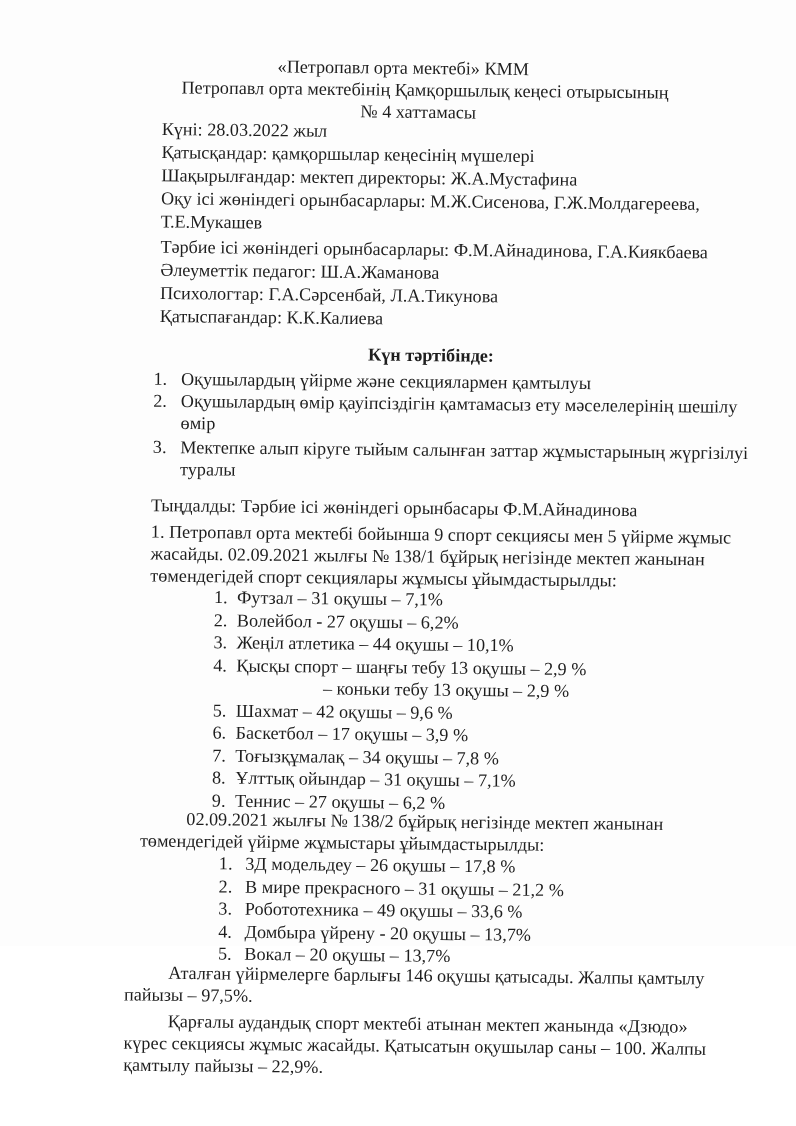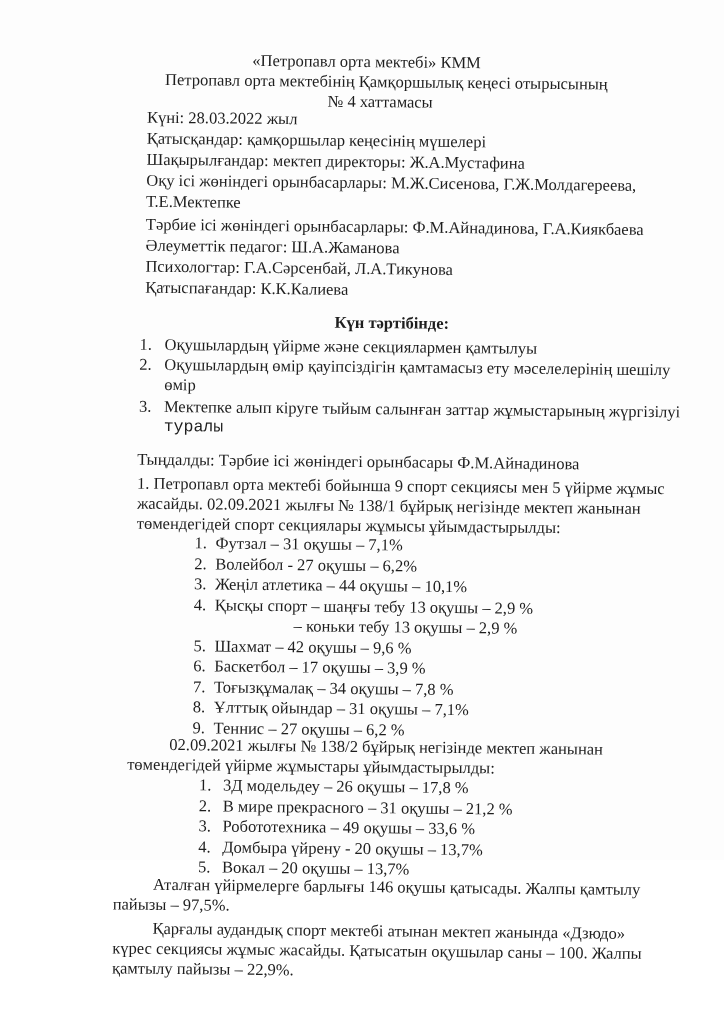--- a/index.html
+++ b/index.html
@@ -20,36 +20,36 @@
   <div class="content">
 
     <div class="line center" style="top:52px;">«Петропавл орта мектебі» КММ</div>
     <div class="line center" style="top:72px; left:20px;">Петропавл орта мектебінің Қамқоршылық кеңесі отырысының</div>
     <div class="line center" style="top:92px; left:14px;">№ 4 хаттамасы</div>
 
     <div class="line" style="left:143px; top:110px;">Күні: 28.03.2022 жыл</div>
     <div class="line" style="left:143px; top:131px;">Қатысқандар: қамқоршылар кеңесінің мүшелері</div>
     <div class="line" style="left:143px; top:152px;">Шақырылғандар: мектеп директоры: Ж.А.Мустафина</div>
     <div class="line" style="left:143px; top:173px;">Оқу ісі жөніндегі орынбасарлары:  М.Ж.Сисенова, Г.Ж.Молдагереева,</div>
-    <div class="line" style="left:143px; top:194px;">Т.Е.Мектепке</div>
+    <div class="line" style="left:143px; top:194px;">Т.Е.Мукашев</div>
     <div class="line" style="left:143px; top:217px;">Тәрбие ісі жөніндегі орынбасарлары: Ф.М.Айнадинова, Г.А.Киякбаева</div>
     <div class="line" style="left:143px; top:238px;">Әлеуметтік педагог: Ш.А.Жаманова</div>
     <div class="line" style="left:143px; top:259px;">Психологтар: Г.А.Сәрсенбай, Л.А.Тикунова</div>
     <div class="line" style="left:143px; top:280px;">Қатыспағандар: К.К.Калиева</div>
 
     <div class="line center bold" style="top:313px; left:28px;">Күн тәртібінде:</div>
 
     <div class="line" style="left:138px; top:337px;">1.</div>
     <div class="line" style="left:163px; top:337px;">Оқушылардың үйірме және секциялармен қамтылуы</div>
     <div class="line" style="left:138px; top:357px;">2.</div>
     <div class="line" style="left:163px; top:357px;">Оқушылардың өмір қауіпсіздігін қамтамасыз ету мәселелерінің шешілу</div>
     <div class="line" style="left:163px; top:377px;">өмір</div>
     <div class="line" style="left:138px; top:399px;">3.</div>
     <div class="line" style="left:163px; top:399px;">Мектепке алып кіруге тыйым салынған заттар жұмыстарының жүргізілуі</div>
-    <div class="line" style="left:163px; top:419px;font-family:Liberation Mono, monospace;">туралы</div>
+    <div class="line" style="left:163px; top:419px;">туралы</div>
 
     <div class="line" style="left:137px; top:452px;">Тыңдалды: Тәрбие ісі жөніндегі орынбасары Ф.М.Айнадинова</div>
 
     <div class="line" style="left:137px; top:476px;">1. Петропавл орта мектебі бойынша 9 спорт секциясы мен  5 үйірме жұмыс</div>
     <div class="line" style="left:137px; top:496px;">жасайды. 02.09.2021 жылғы № 138/1 бұйрық негізінде мектеп жанынан</div>
     <div class="line" style="left:137px; top:516px;">төмендегідей спорт секциялары жұмысы ұйымдастырылды:</div>
 
     <div id="sports-list">
         <div class="line" style="left: 195px; top: 535px;">1.</div>
         <div class="line" style="left: 216px; top: 535px;">Футзал – 31 оқушы – 7,1%</div>

